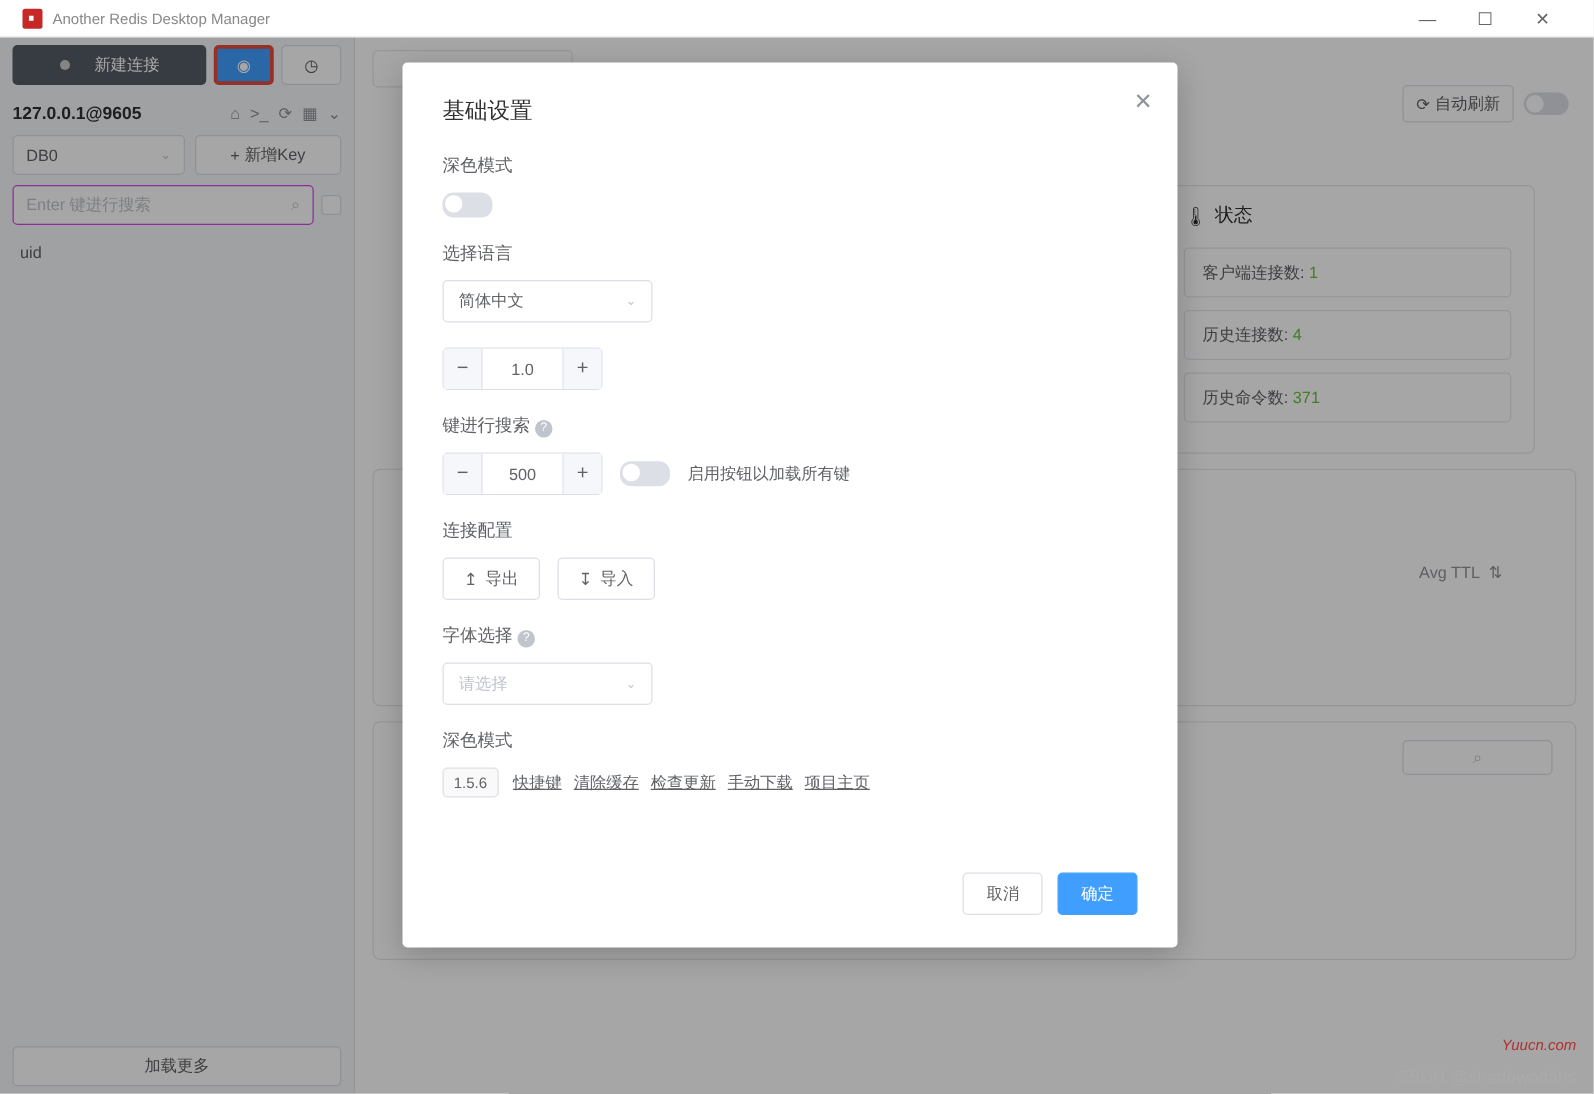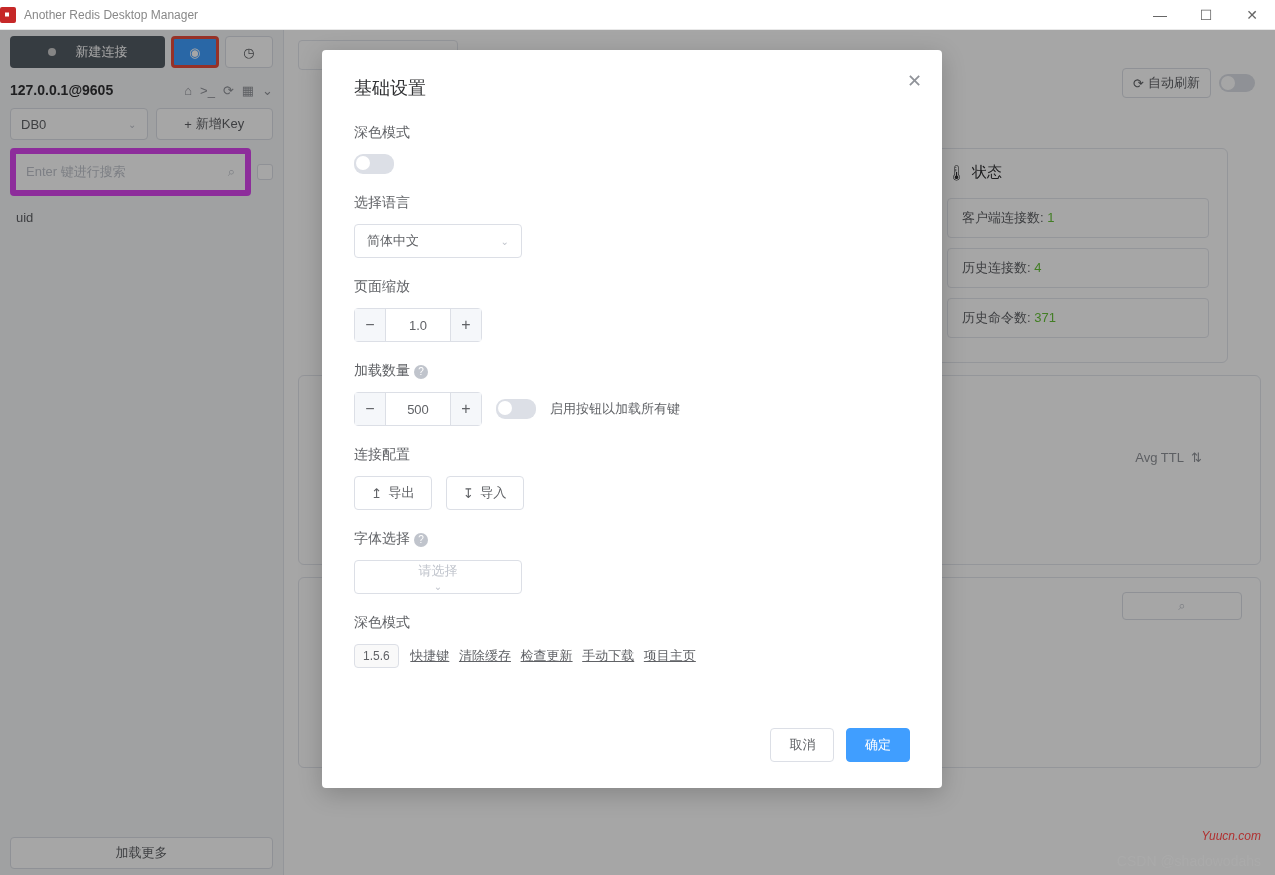--- a/index.html
+++ b/index.html
@@ -1,37 +1,37 @@
 <!DOCTYPE html>
 <html><head>
 <meta charset="utf-8">
 <style>
 * { box-sizing: border-box; margin: 0; padding: 0; }
 body { font-family: "Microsoft YaHei", "Segoe UI", sans-serif; font-size: 13px; color: #606266; background: #fff; width: 1275px; height: 875px; overflow: hidden; position: relative; }
-.title-bar { height: 30px; background: #fff; border-bottom: 1px solid #e8e8e8; display: flex; align-items: center; padding: 0 0; }
+.title-bar { height: 30px; background: #fff; border-bottom: 1px solid #e8e8e8; display: flex; align-items: center; padding: 0 18px; }
 .title-bar .app-icon { width: 16px; height: 16px; background: #c62828; border-radius: 2px; margin-right: 8px; position: relative; }
 .title-bar .app-icon::after { content: ""; position: absolute; inset: 3px; background: #fff; clip-path: polygon(20% 30%,60% 30%,60% 50%,40% 50%,60% 50%,60% 70%,20% 70%); }
 .title-bar .title { flex: 1; color: #888; font-size: 12px; }
 .title-bar .win-btn { width: 46px; height: 30px; display: flex; align-items: center; justify-content: center; color: #666; font-size: 14px; }
 .app-body { display: flex; height: calc(100% - 30px); position: relative; }
 .sidebar { width: 284px; background: #f6f7f9; border-right: 1px solid #e4e7ed; display: flex; flex-direction: column; padding: 6px 10px; }
 .sb-top { display: flex; gap: 6px; margin-bottom: 14px; }
 .btn-new { flex: 1; background: #545c64; color: #fff; border: none; border-radius: 4px; height: 32px; display: flex; align-items: center; justify-content: center; gap: 20px; font-size: 13px; }
 .btn-dot { width: 8px; height: 8px; border-radius: 50%; background: #ccc; display: inline-block; }
 .btn-icon { width: 48px; height: 32px; background: #fff; border: 1px solid #dcdfe6; border-radius: 4px; display: flex; align-items: center; justify-content: center; color: #606266; }
 .btn-icon.highlight { border: 3px solid #e74c3c; background: #409eff; color: #fff; }
 .conn-row { display: flex; align-items: center; justify-content: space-between; margin-bottom: 10px; }
 .conn-label { font-weight: bold; color: #303133; font-size: 14px; }
 .conn-icons { display: flex; gap: 8px; color: #909399; }
 .conn-icons span { font-size: 13px; }
 .db-row { display: flex; gap: 8px; margin-bottom: 8px; }
 .select-db { flex: 1; height: 32px; border: 1px solid #dcdfe6; border-radius: 4px; background: #fff; display: flex; align-items: center; padding: 0 10px; justify-content: space-between; color: #606266; }
 .btn-addkey { flex: 1; height: 32px; border: 1px solid #dcdfe6; border-radius: 4px; background: #fff; display: flex; align-items: center; justify-content: center; gap: 4px; color: #606266; }
 .search-row { display: flex; gap: 6px; margin-bottom: 8px; }
-.search-input { flex: 1; height: 48px; border: 6px solid #d946ef; border-radius: 4px; background: #fff; display: flex; align-items: center; padding: 0 10px; color: #c0c4cc; justify-content: space-between; }
+.search-input { flex: 1; height: 32px; border: 1px solid #d946ef; border-radius: 4px; background: #fff; display: flex; align-items: center; padding: 0 10px; color: #c0c4cc; justify-content: space-between; }
 .search-check { width: 16px; height: 16px; border: 1px solid #dcdfe6; border-radius: 3px; background: #fff; align-self: center; }
 .key-list { flex: 1; }
 .key-item { padding: 6px 6px; color: #606266; }
 .btn-loadmore { height: 32px; border: 1px solid #dcdfe6; border-radius: 4px; background: #fff; display: flex; align-items: center; justify-content: center; color: #606266; }
 .main { flex: 1; background: #fff; padding: 10px 14px; position: relative; }
 .tab-border { border: 1px solid #e4e7ed; border-radius: 4px; height: 30px; width: 160px; margin-bottom: 14px; }
 .refresh-row { position: absolute; right: 20px; top: 38px; display: flex; align-items: center; gap: 8px; }
 .refresh-btn { border: 1px solid #dcdfe6; border-radius: 4px; padding: 5px 10px; background: #fff; display: flex; align-items: center; gap: 4px; }
 .switch { width: 36px; height: 18px; background: #dcdfe6; border-radius: 9px; position: relative; }
 .switch::after { content: ""; position: absolute; width: 14px; height: 14px; background: #fff; border-radius: 50%; top: 2px; left: 2px; }
@@ -45,21 +45,21 @@
 .inforow .k { width: 450px; }
 .watermark1 { position: absolute; right: 14px; bottom: 32px; color: #b03030; font-style: italic; font-size: 12px; }
 .watermark2 { position: absolute; right: 14px; bottom: 6px; color: #aaa; font-size: 14px; }
 .overlay { position: absolute; inset: 30px 0 0 0; background: rgba(0,0,0,0.35); }
 .modal { position: absolute; left: 322px; top: 50px; width: 620px; background: #fff; border-radius: 4px; box-shadow: 0 6px 24px rgba(0,0,0,0.2); padding: 26px 32px 26px 32px; }
 .modal h3 { font-size: 18px; color: #303133; font-weight: 500; margin-bottom: 24px; }
 .modal .close { position: absolute; right: 20px; top: 20px; color: #909399; font-size: 18px; }
 .form-label { color: #606266; margin-bottom: 12px; font-size: 14px; }
 .form-group { margin-bottom: 20px; }
 .sel { width: 168px; height: 34px; border: 1px solid #dcdfe6; border-radius: 4px; display: flex; align-items: center; padding: 1px 12px; justify-content: space-between; color: #606266; }
-.sel.placeholder { color: #c0c4cc; flex-direction: column; }
+.sel.placeholder { color: #c0c4cc; }
 .stepper { display: inline-flex; border: 1px solid #dcdfe6; border-radius: 4px; height: 34px; }
 .stepper button { width: 30px; border: none; background: #f5f7fa; color: #606266; font-size: 16px; }
 .stepper input { width: 66px; border: none; border-left: 1px solid #dcdfe6; border-right: 1px solid #dcdfe6; text-align: center; font-size: 13px; color: #606266; }
 .inline-row { display: flex; align-items: center; gap: 14px; }
 .ebtn { height: 34px; padding: 0 16px; border: 1px solid #dcdfe6; border-radius: 4px; background: #fff; color: #606266; display: inline-flex; align-items: center; gap: 6px; }
 .ver-badge { display: inline-block; border: 1px solid #dcdfe6; border-radius: 4px; padding: 4px 8px; background: #f9f9f9; color: #606266; font-size: 12px; margin-right: 8px; }
 .link { color: #606266; text-decoration: underline; margin-right: 6px; font-size: 13px; }
 .modal-footer { text-align: right; margin-top: 60px; }
 .btn { height: 34px; padding: 0 18px; border-radius: 4px; font-size: 13px; }
 .btn-default { background: #fff; border: 1px solid #dcdfe6; color: #606266; }
@@ -189,31 +189,30 @@
 
   <div class="form-group">
     <div class="form-label">选择语言</div>
     <div class="sel">
       <span>简体中文</span>
       <span class="chev">⌄</span>
     </div>
   </div>
 
   <div class="form-group">
-    <div class="form-label">页面缩放</div>
     <div class="stepper">
       <button>−</button>
       <input value="1.0" style="">
       <button>+</button>
     </div>
   </div>
 
   <div class="form-group">
     <div class="form-label">
-      <span>加载数量</span><span class="help-icon">?</span>
+      <span>键进行搜索</span><span class="help-icon">?</span>
     </div>
     <div class="inline-row">
       <div class="stepper">
         <button>−</button>
         <input value="500" style="">
         <button>+</button>
       </div>
       <div class="switch" style="width:40px;height:20px;"></div>
       <span>启用按钮以加载所有键</span>
     </div>

